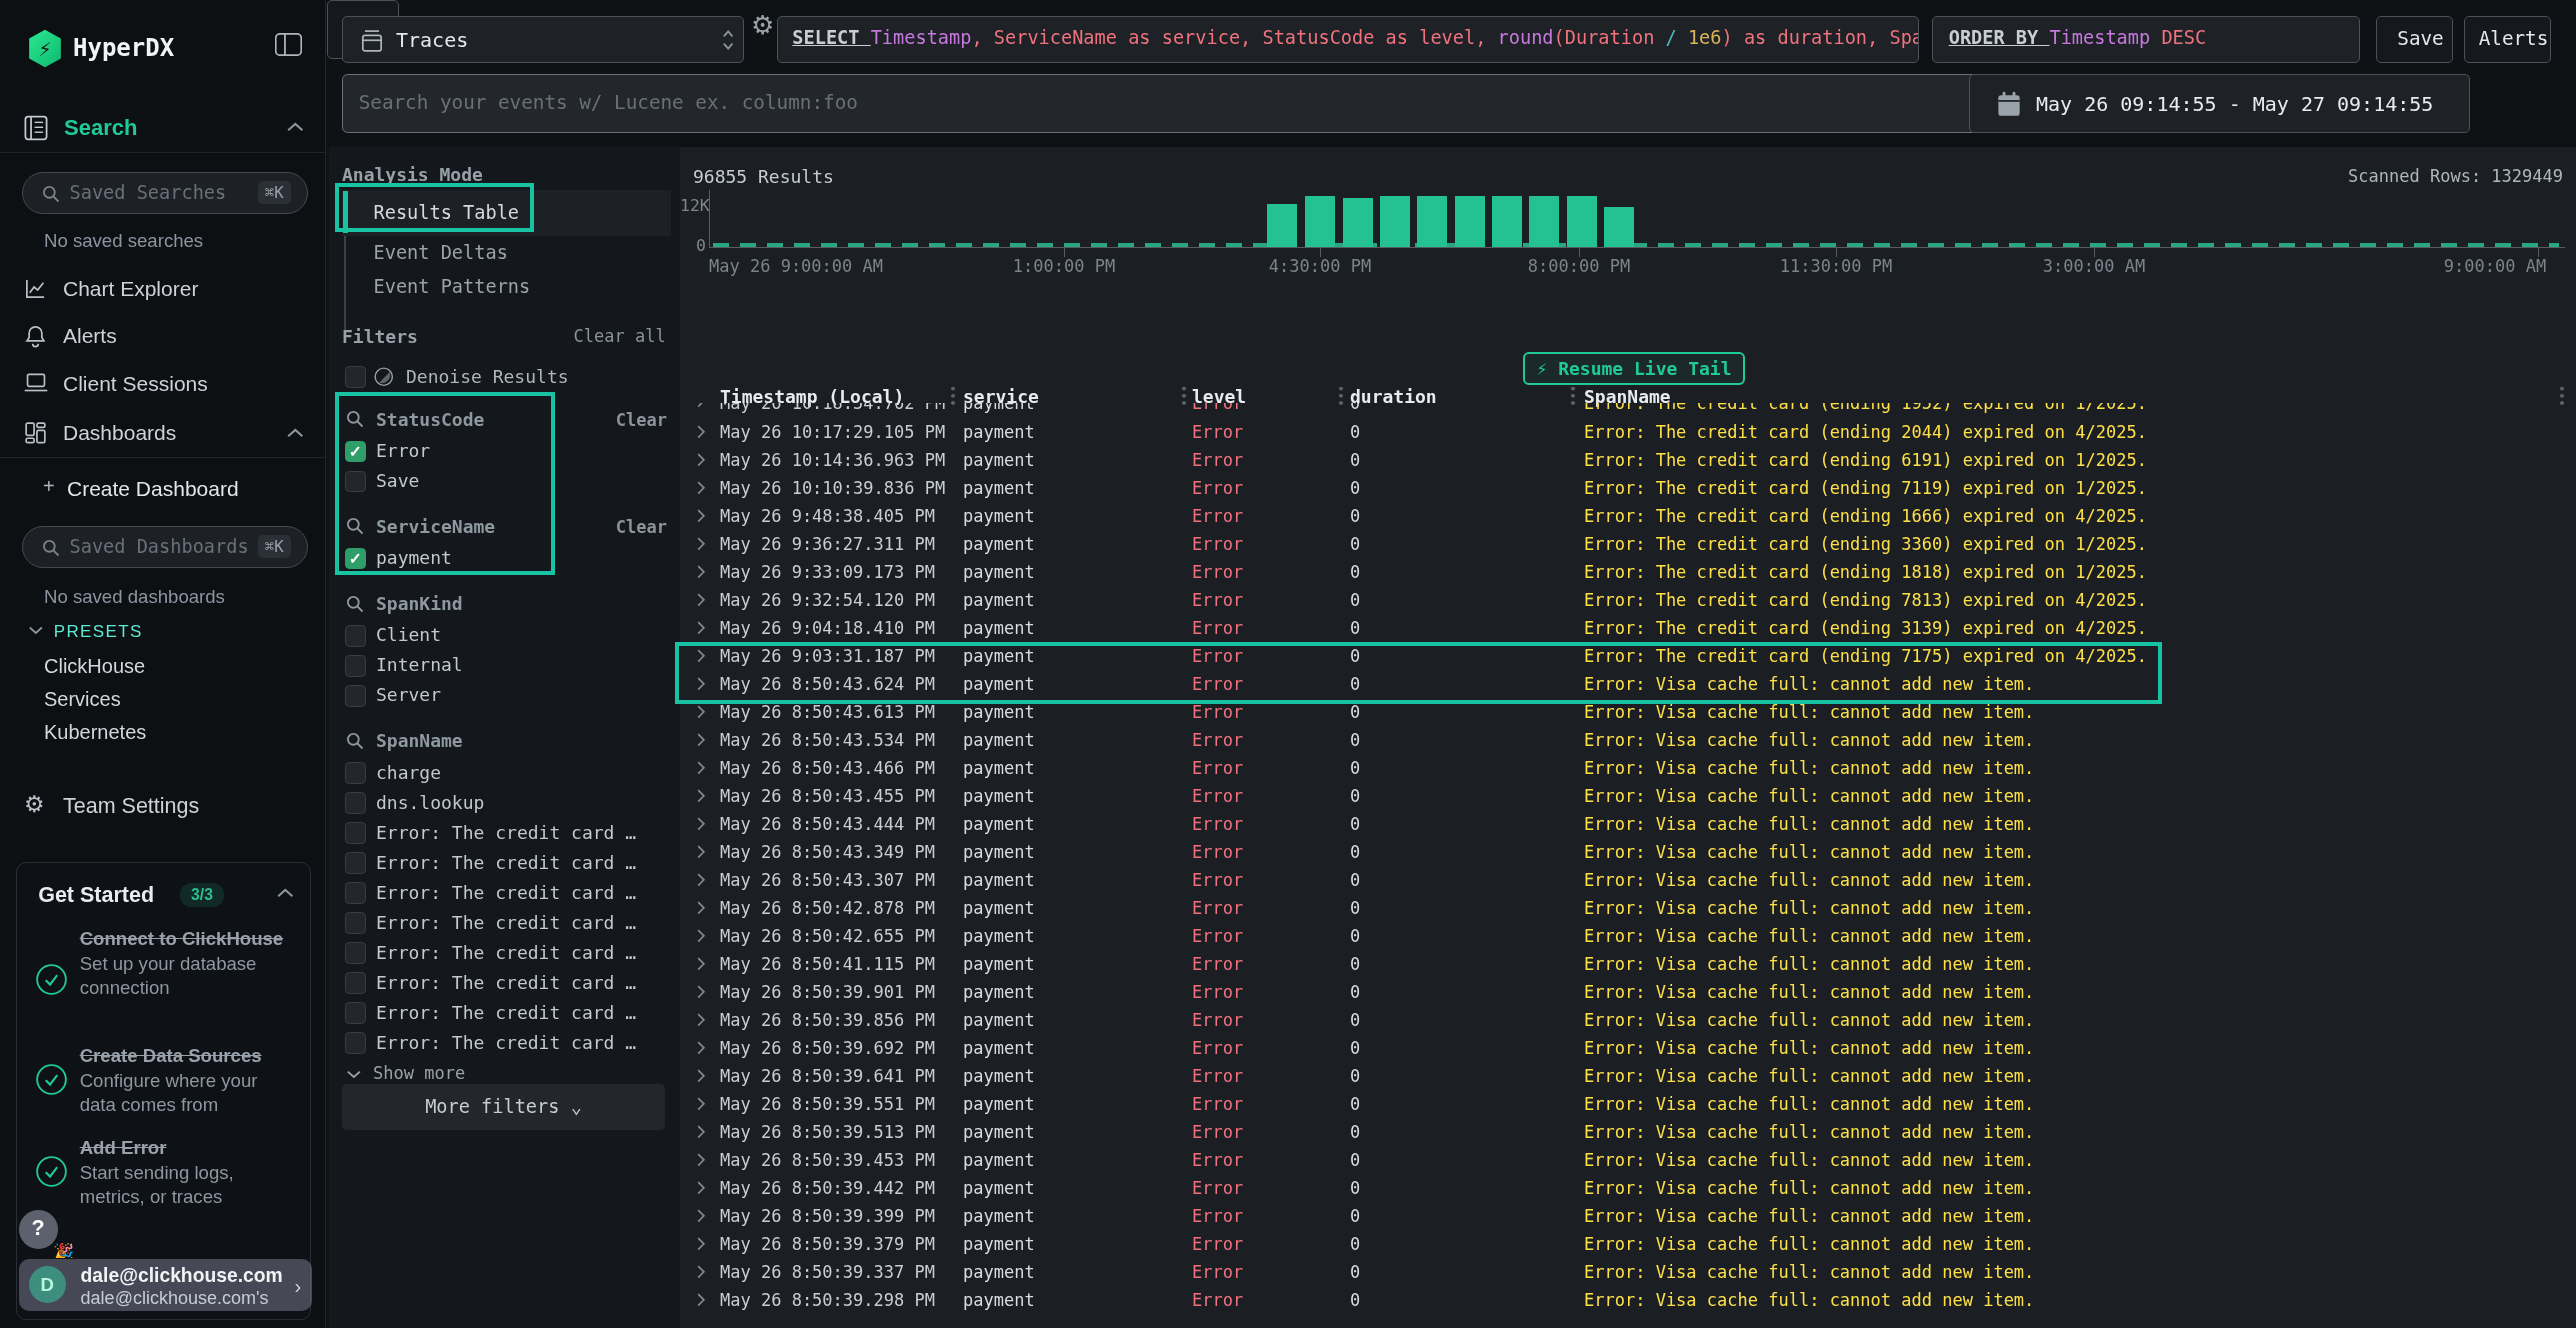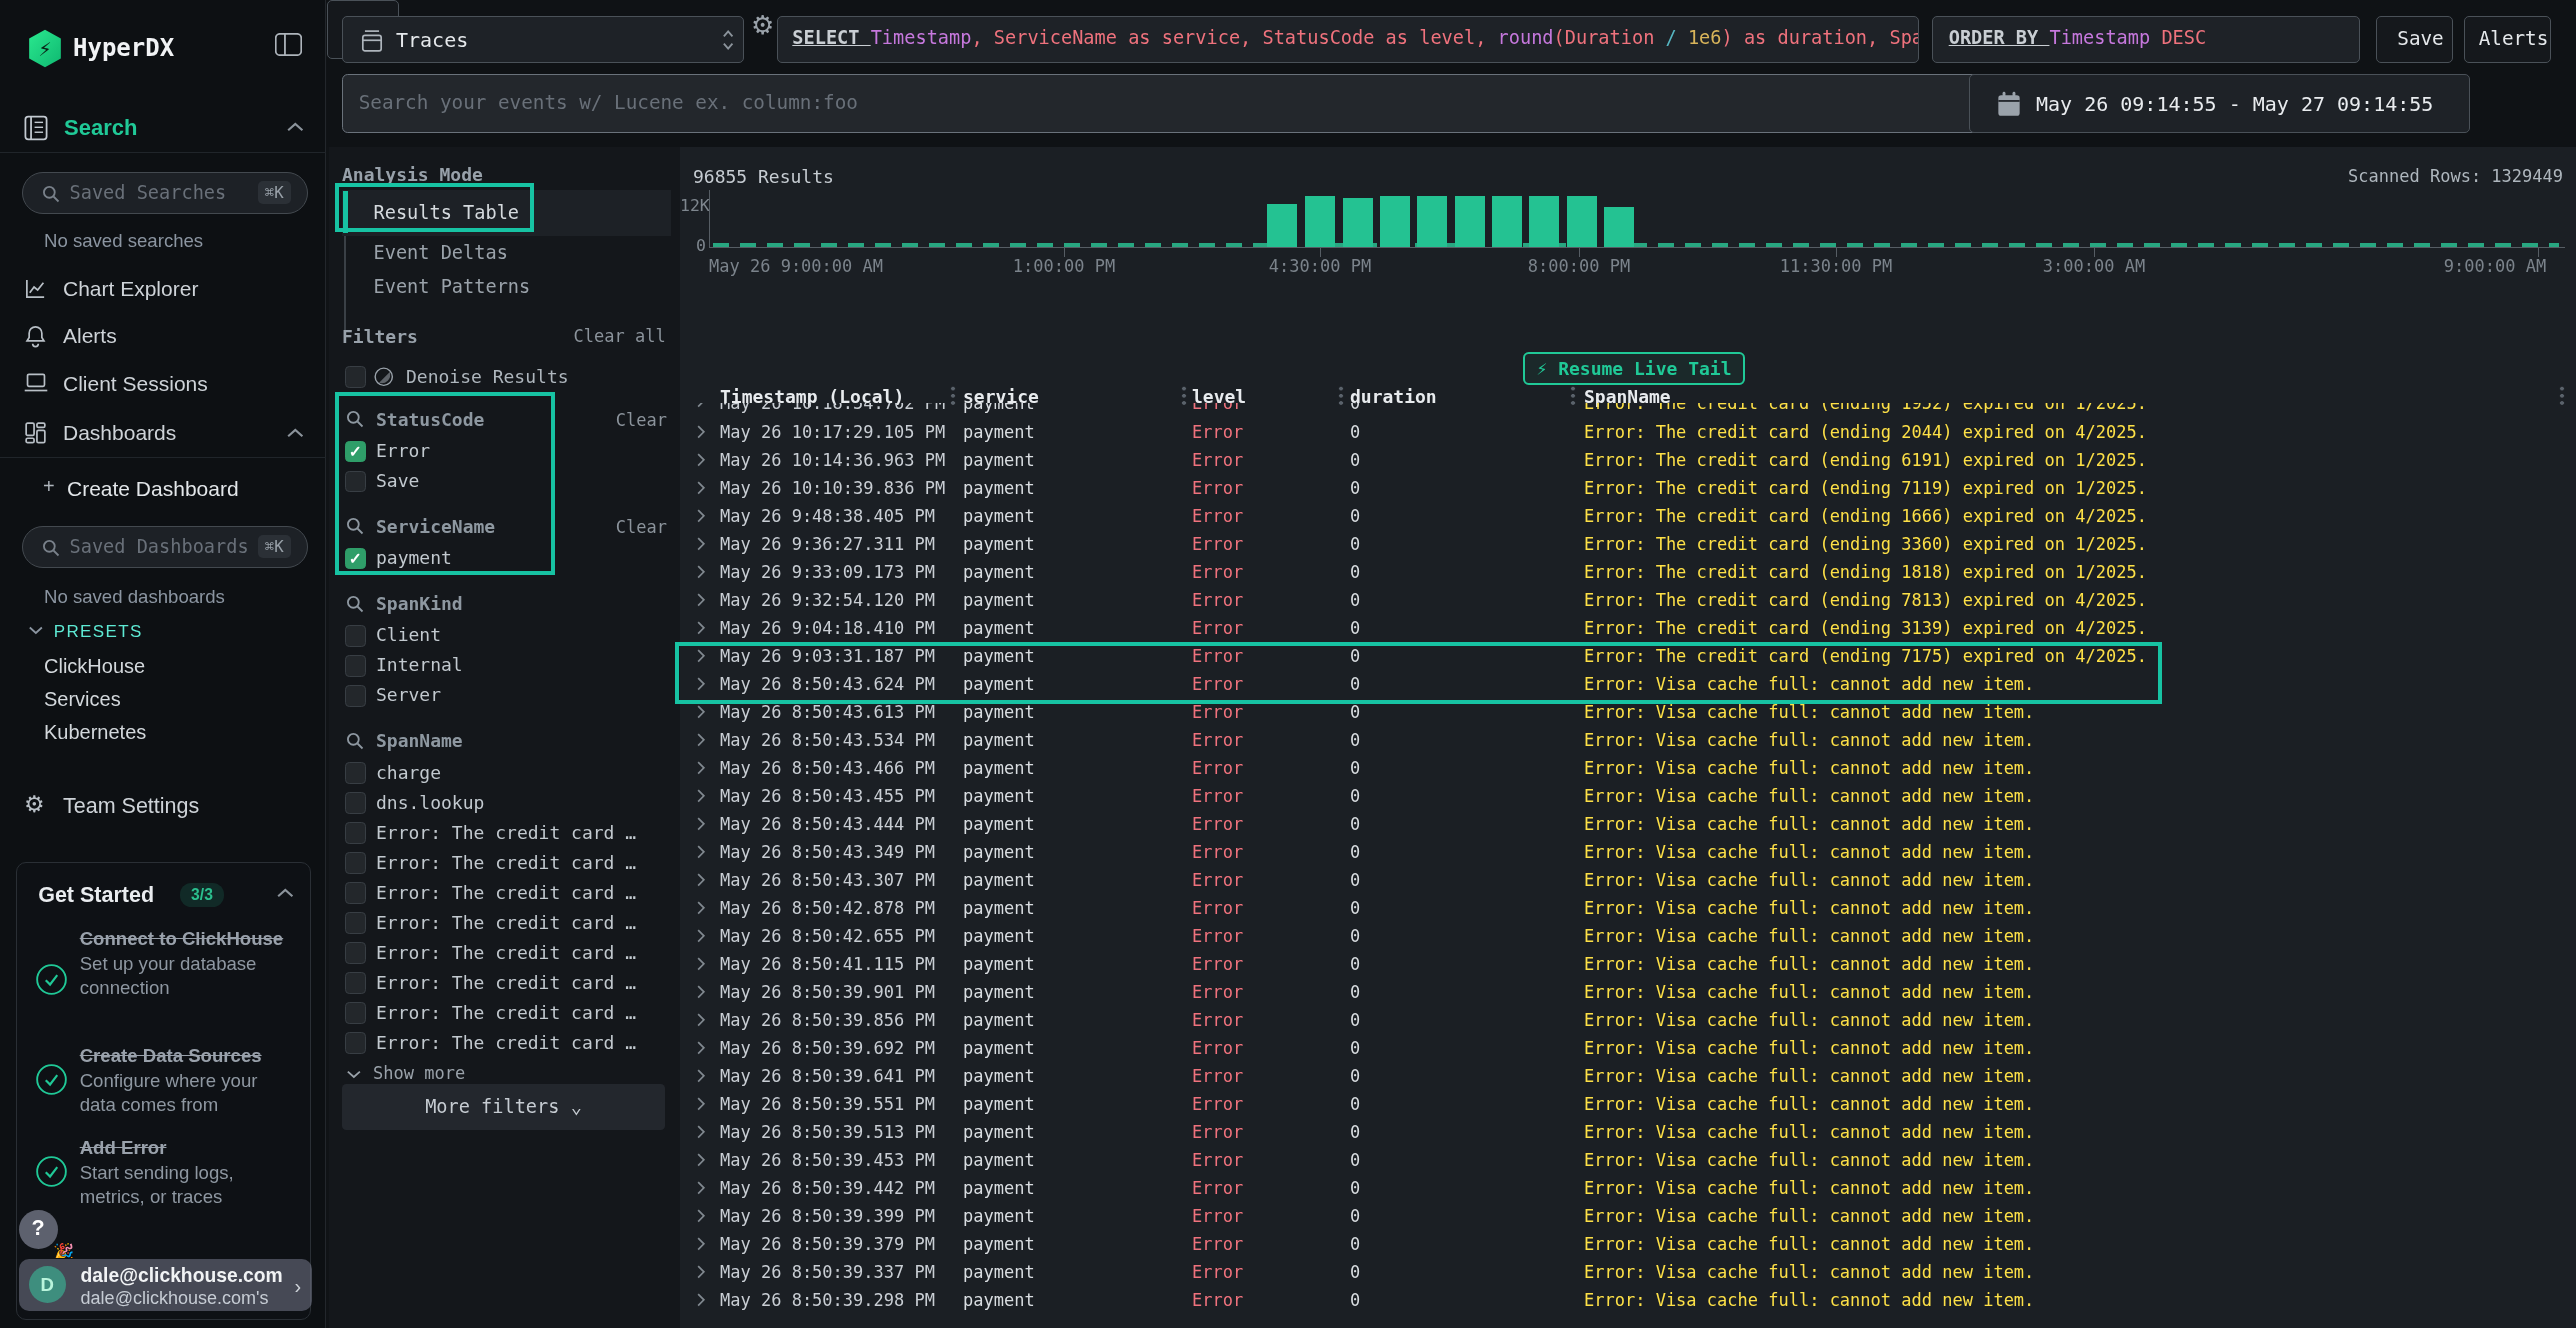--- a/index.html
+++ b/index.html
@@ -97,21 +97,21 @@
   .a-rail{position:absolute;left:15px;top:43px;width:2.1px;height:150px;background:#3a4046;}
   .a-rail-active{position:absolute;left:13.6px;top:44px;width:5px;height:42px;background:var(--annot);z-index:2;}
   .clear-link{position:absolute;font:17px var(--mono);color:#8b939b;cursor:pointer;}
   .f-row{position:relative;height:30px;}
   .cb{position:absolute;left:15.7px;top:4.3px;width:21.5px;height:21.5px;border-radius:4.3px;background:#23272b;border:0.7px solid #383e44;}
   .cb.checked{background:var(--cb-green);border-color:var(--cb-green);color:#fff;font:bold 15.7px var(--sans);text-align:center;line-height:20px;}
   .f-row .lbl{position:absolute;left:47px;top:3.6px;font:18px var(--mono);color:#c2c9cf;white-space:nowrap;overflow:hidden;max-width:272px;}
   .g-head{position:relative;height:31.5px;}
   .g-head .mag{position:absolute;left:15.7px;top:4.3px;color:#8e98a1;}
   .g-head .nm{position:absolute;left:47px;top:3.6px;font:bold 18px var(--mono);color:#8e98a1;}
-  .g-head .clear-link{right:13px;top:5px;}
+  .g-head .clear-link{right:13px;top:5px;font-weight:bold;}
   .show-more{position:relative;height:31.5px;font:17px var(--mono);color:#9aa2aa;padding-left:17px;line-height:31.5px;cursor:pointer;}
   .show-more .chev{display:inline-block;margin-right:11.4px;}
   .more-filters{position:absolute;left:13px;top:937px;width:323px;height:46px;background:#23272d;border-radius:4.3px;font:18.6px var(--mono);color:#c6ccd2;text-align:center;line-height:46px;cursor:pointer;}
   .denoise-ic{position:absolute;left:44px;top:3.6px;color:#9aa2aa;}
   .denoise-lbl{position:absolute;left:77px;top:3.6px;font:18px var(--mono);color:#aeb6bd;}
 
   
   .results{position:absolute;left:680px;top:147px;width:1896px;height:1181px;background:var(--bg-results);}
   .r-count{position:absolute;left:13px;top:18.6px;font:18px var(--mono);color:#c6ccd2;}
   .r-scanned{position:absolute;right:13px;top:18.6px;font:17px var(--mono);color:#aeb6bd;}

